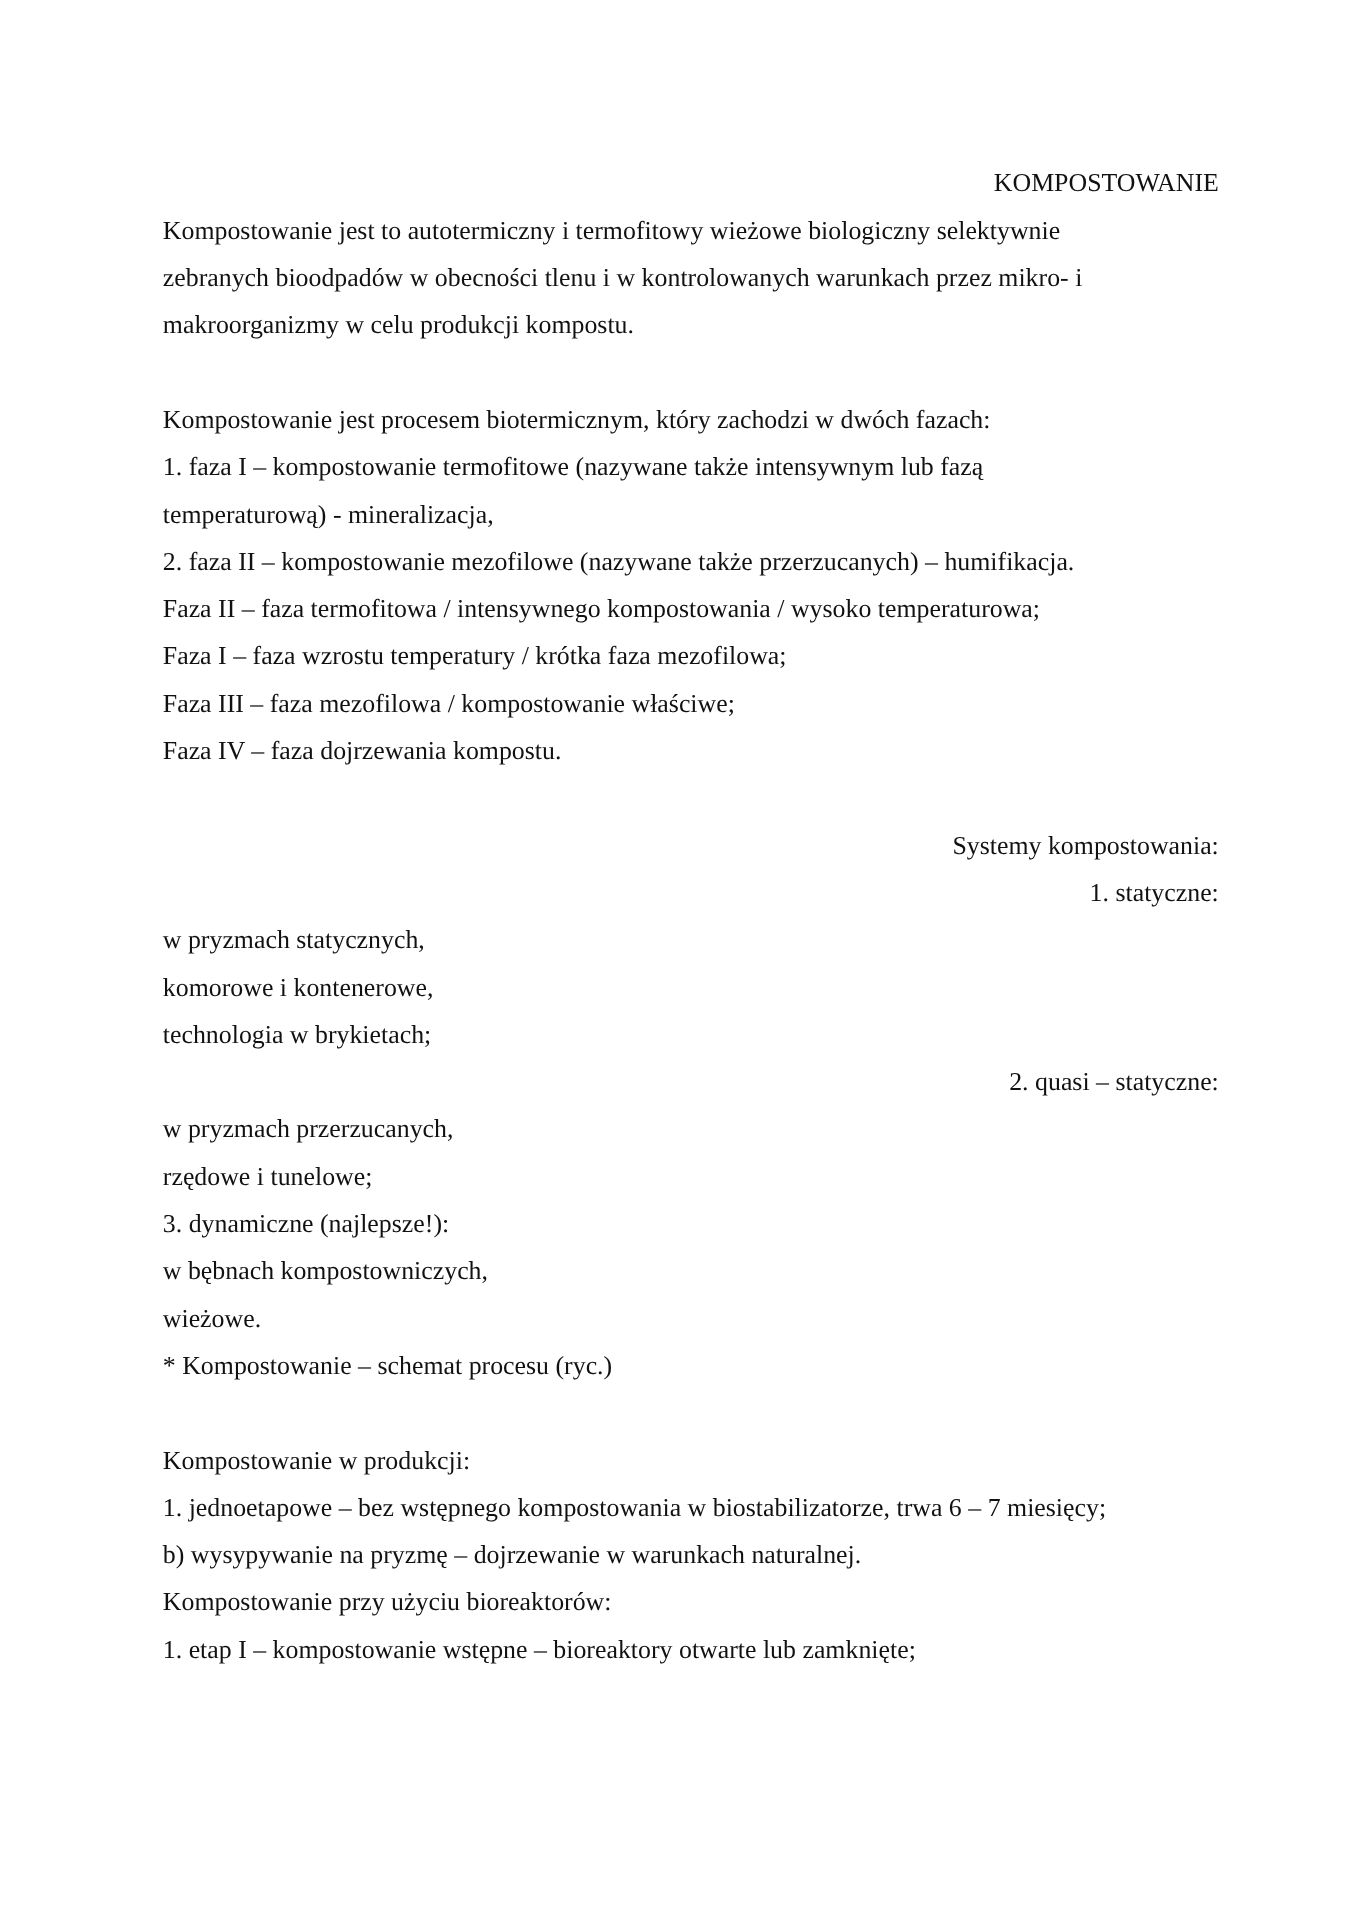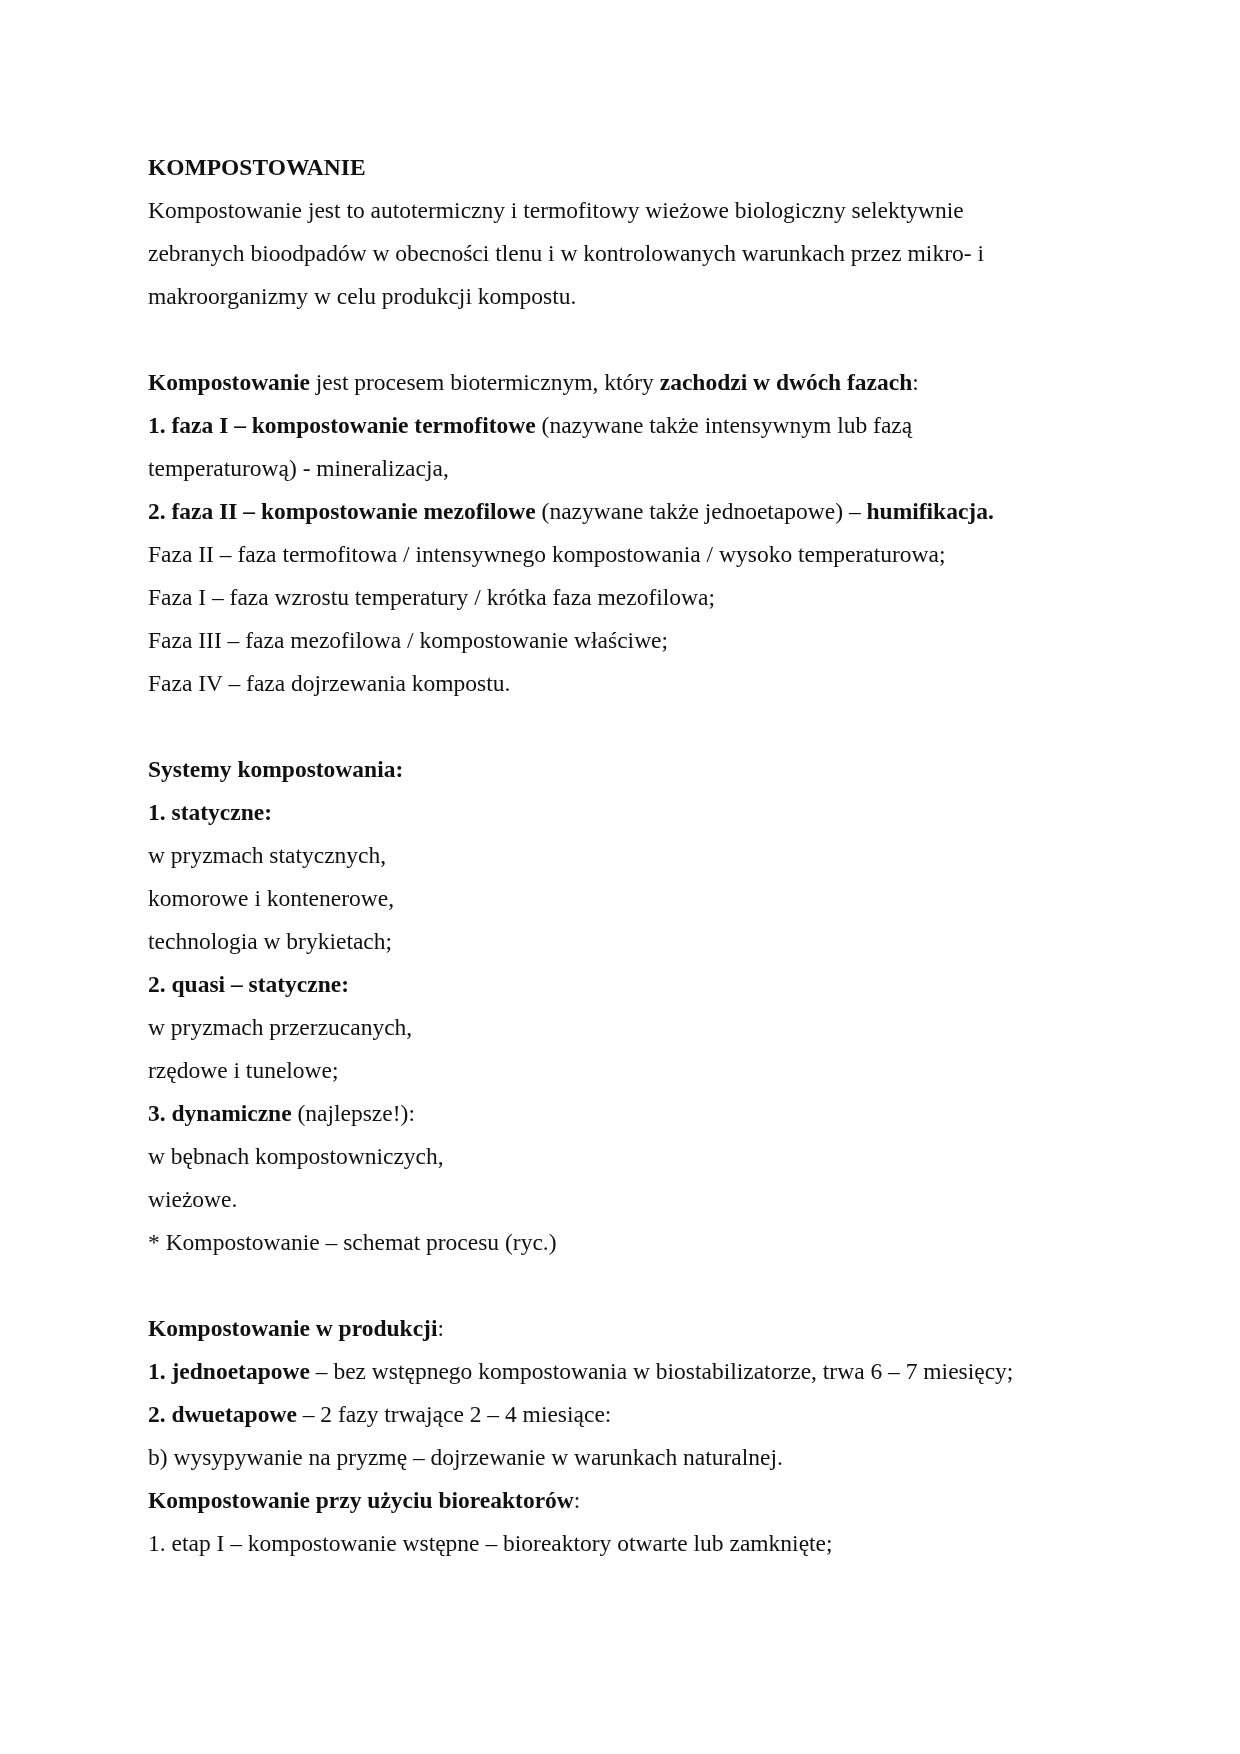--- a/index.html
+++ b/index.html
@@ -26,41 +26,42 @@
     .line {
       display: block;
       white-space: nowrap;
       height: 43px;
     }
     .blank {
       display: block;
       height: 43px;
     }
     b, .b {
-      font-weight: bold;
+      font-weight: normal;
+      text-align: right;
     }
   </style>
 </head>
 <body>
 
 <div class="page">
 
   <span class="line b">KOMPOSTOWANIE</span>
   <span class="line">Kompostowanie jest to autotermiczny i termofitowy wieżowe biologiczny selektywnie</span>
   <span class="line">zebranych bioodpadów w obecności tlenu i w kontrolowanych warunkach przez mikro- i</span>
   <span class="line">makroorganizmy w celu produkcji kompostu.</span>
 
   <span class="blank"></span>
 
   <span class="line"><b>Kompostowanie</b><span> jest procesem biotermicznym, który </span><b>zachodzi w dwóch fazach</b><span>:</span></span>
 
   <span class="line"><b>1. faza I – kompostowanie termofitowe</b><span> (nazywane także intensywnym lub fazą</span></span>
   <span class="line">temperaturową) - mineralizacja,</span>
 
-  <span class="line"><b>2. faza II – kompostowanie mezofilowe</b><span> (nazywane także jednoetapowe) – </span><b>humifikacja.</b></span>
+  <span class="line"><b>2. faza II – kompostowanie mezofilowe</b><span> (nazywane także przerzucanych) – </span><b>humifikacja.</b></span>
 
   <span class="line">Faza II – faza termofitowa / intensywnego kompostowania / wysoko temperaturowa;</span>
   <span class="line">Faza I – faza wzrostu temperatury / krótka faza mezofilowa;</span>
   <span class="line">Faza III – faza mezofilowa / kompostowanie właściwe;</span>
   <span class="line">Faza IV – faza dojrzewania kompostu.</span>
 
   <span class="blank"></span>
 
   <span class="line b">Systemy kompostowania:</span>
   <span class="line b">1. statyczne:</span>
@@ -72,19 +73,18 @@
   <span class="line">rzędowe i tunelowe;</span>
   <span class="line"><b>3. dynamiczne</b><span> (najlepsze!):</span></span>
   <span class="line">w bębnach kompostowniczych,</span>
   <span class="line">wieżowe.</span>
   <span class="line">* Kompostowanie – schemat procesu (ryc.)</span>
 
   <span class="blank"></span>
 
   <span class="line"><b>Kompostowanie w produkcji</b><span>:</span></span>
   <span class="line"><b>1. jednoetapowe</b><span> – bez wstępnego kompostowania w biostabilizatorze, trwa 6 – 7 miesięcy;</span></span>
-  <span class="line"><b>2. dwuetapowe</b><span> – 2 fazy trwające 2 – 4 miesiące:</span></span>
   <span class="line">b) wysypywanie na pryzmę – dojrzewanie w warunkach naturalnej.</span>
 
   <span class="line"><b>Kompostowanie przy użyciu bioreaktorów</b><span>:</span></span>
   <span class="line">1. etap I – kompostowanie wstępne – bioreaktory otwarte lub zamknięte;</span>
 
 </div>
 
 </body></html>

